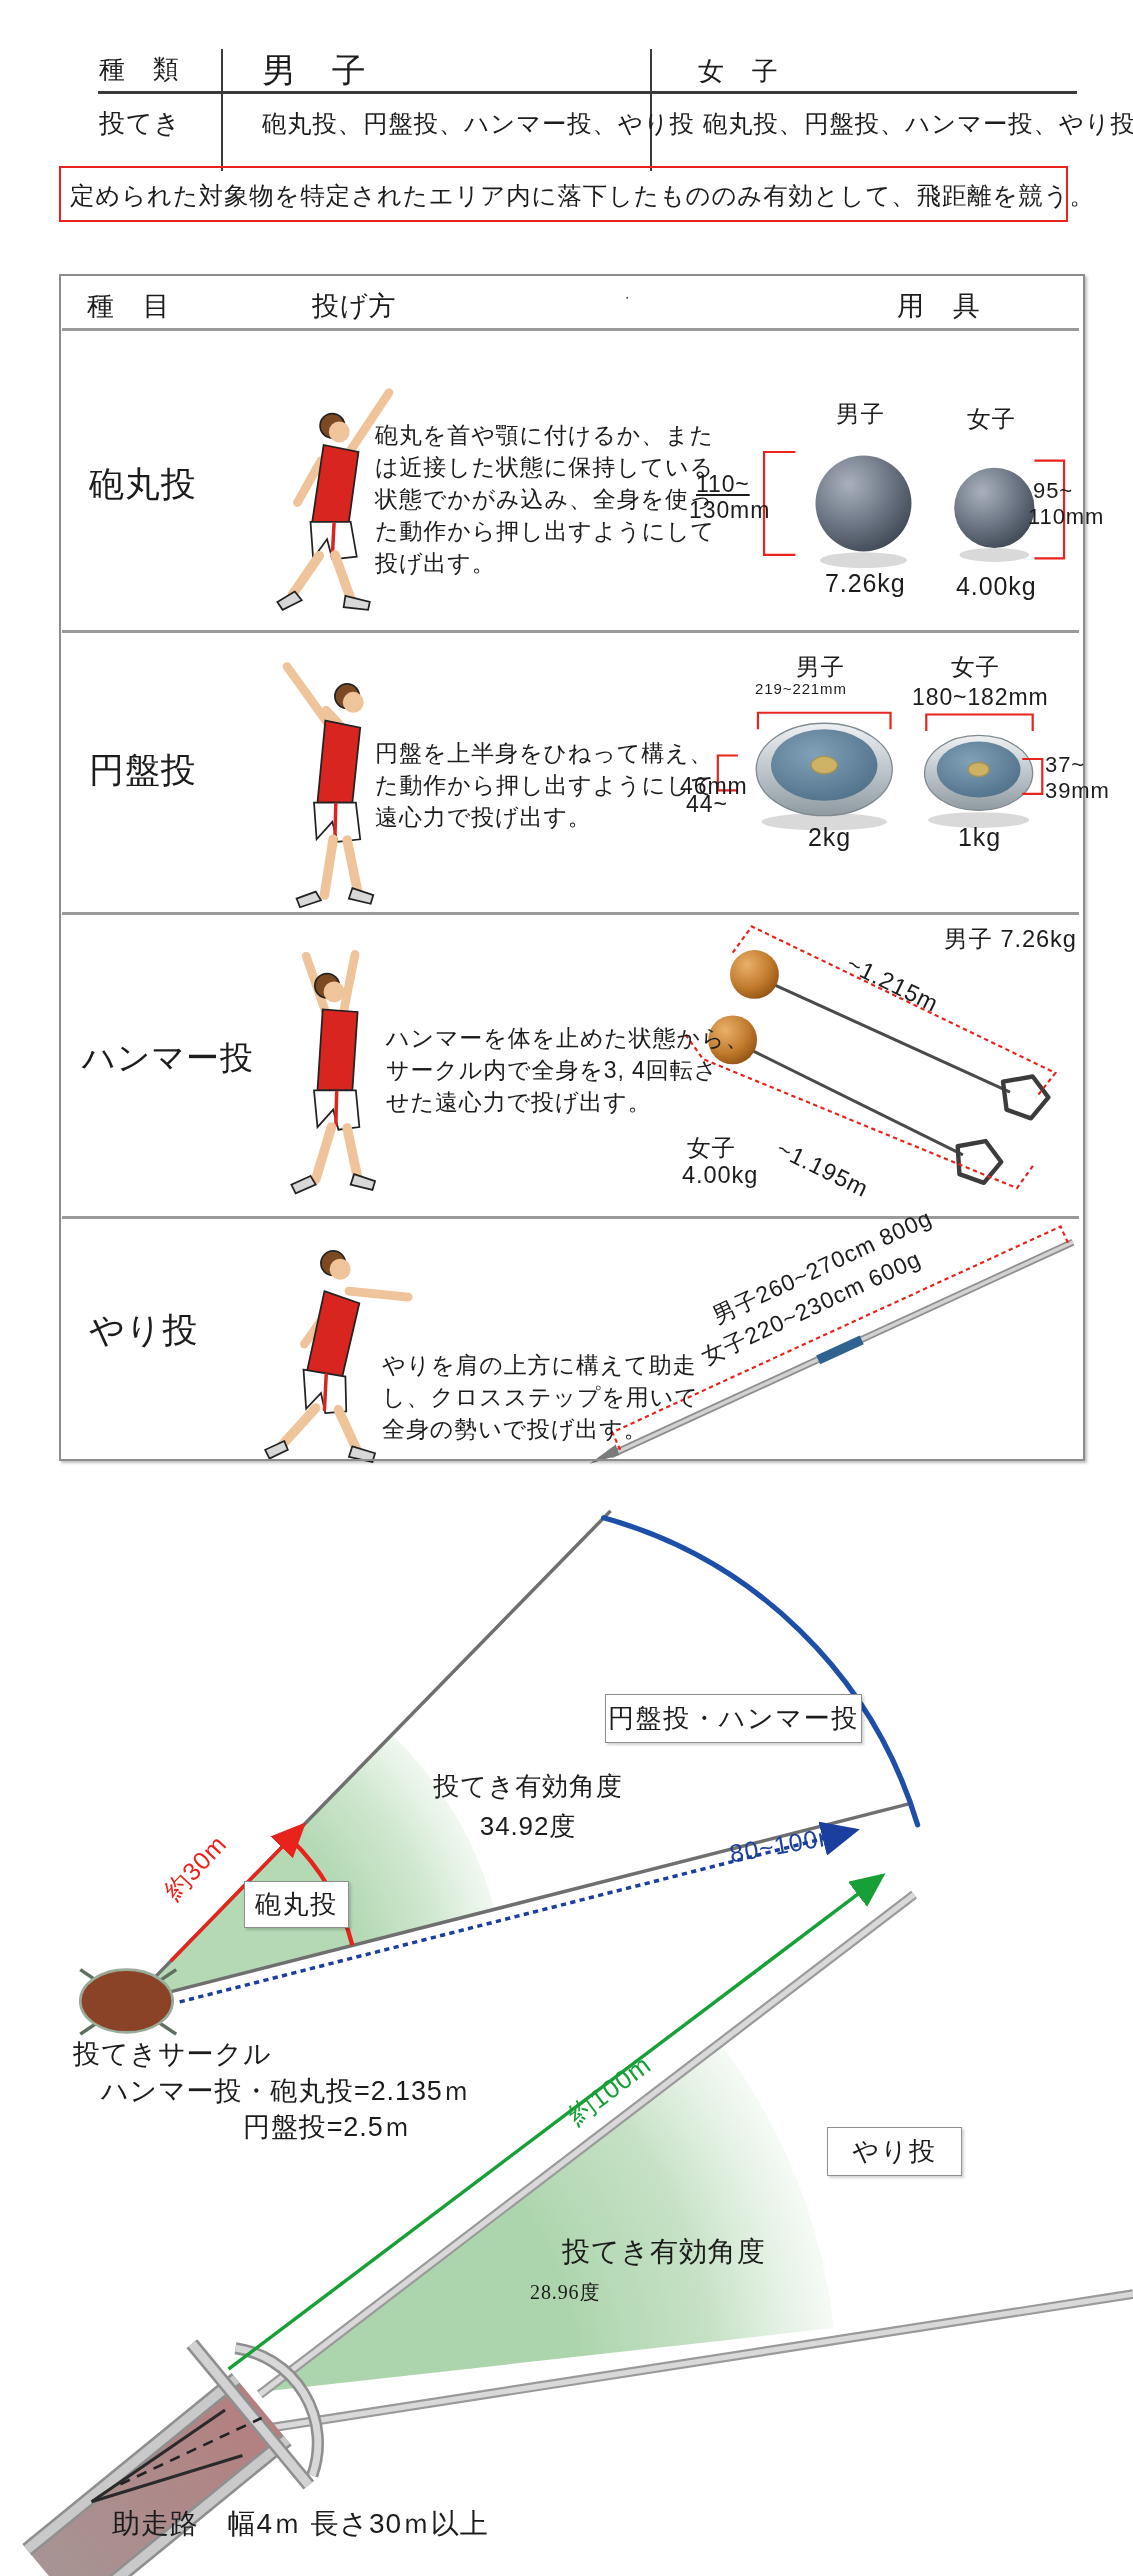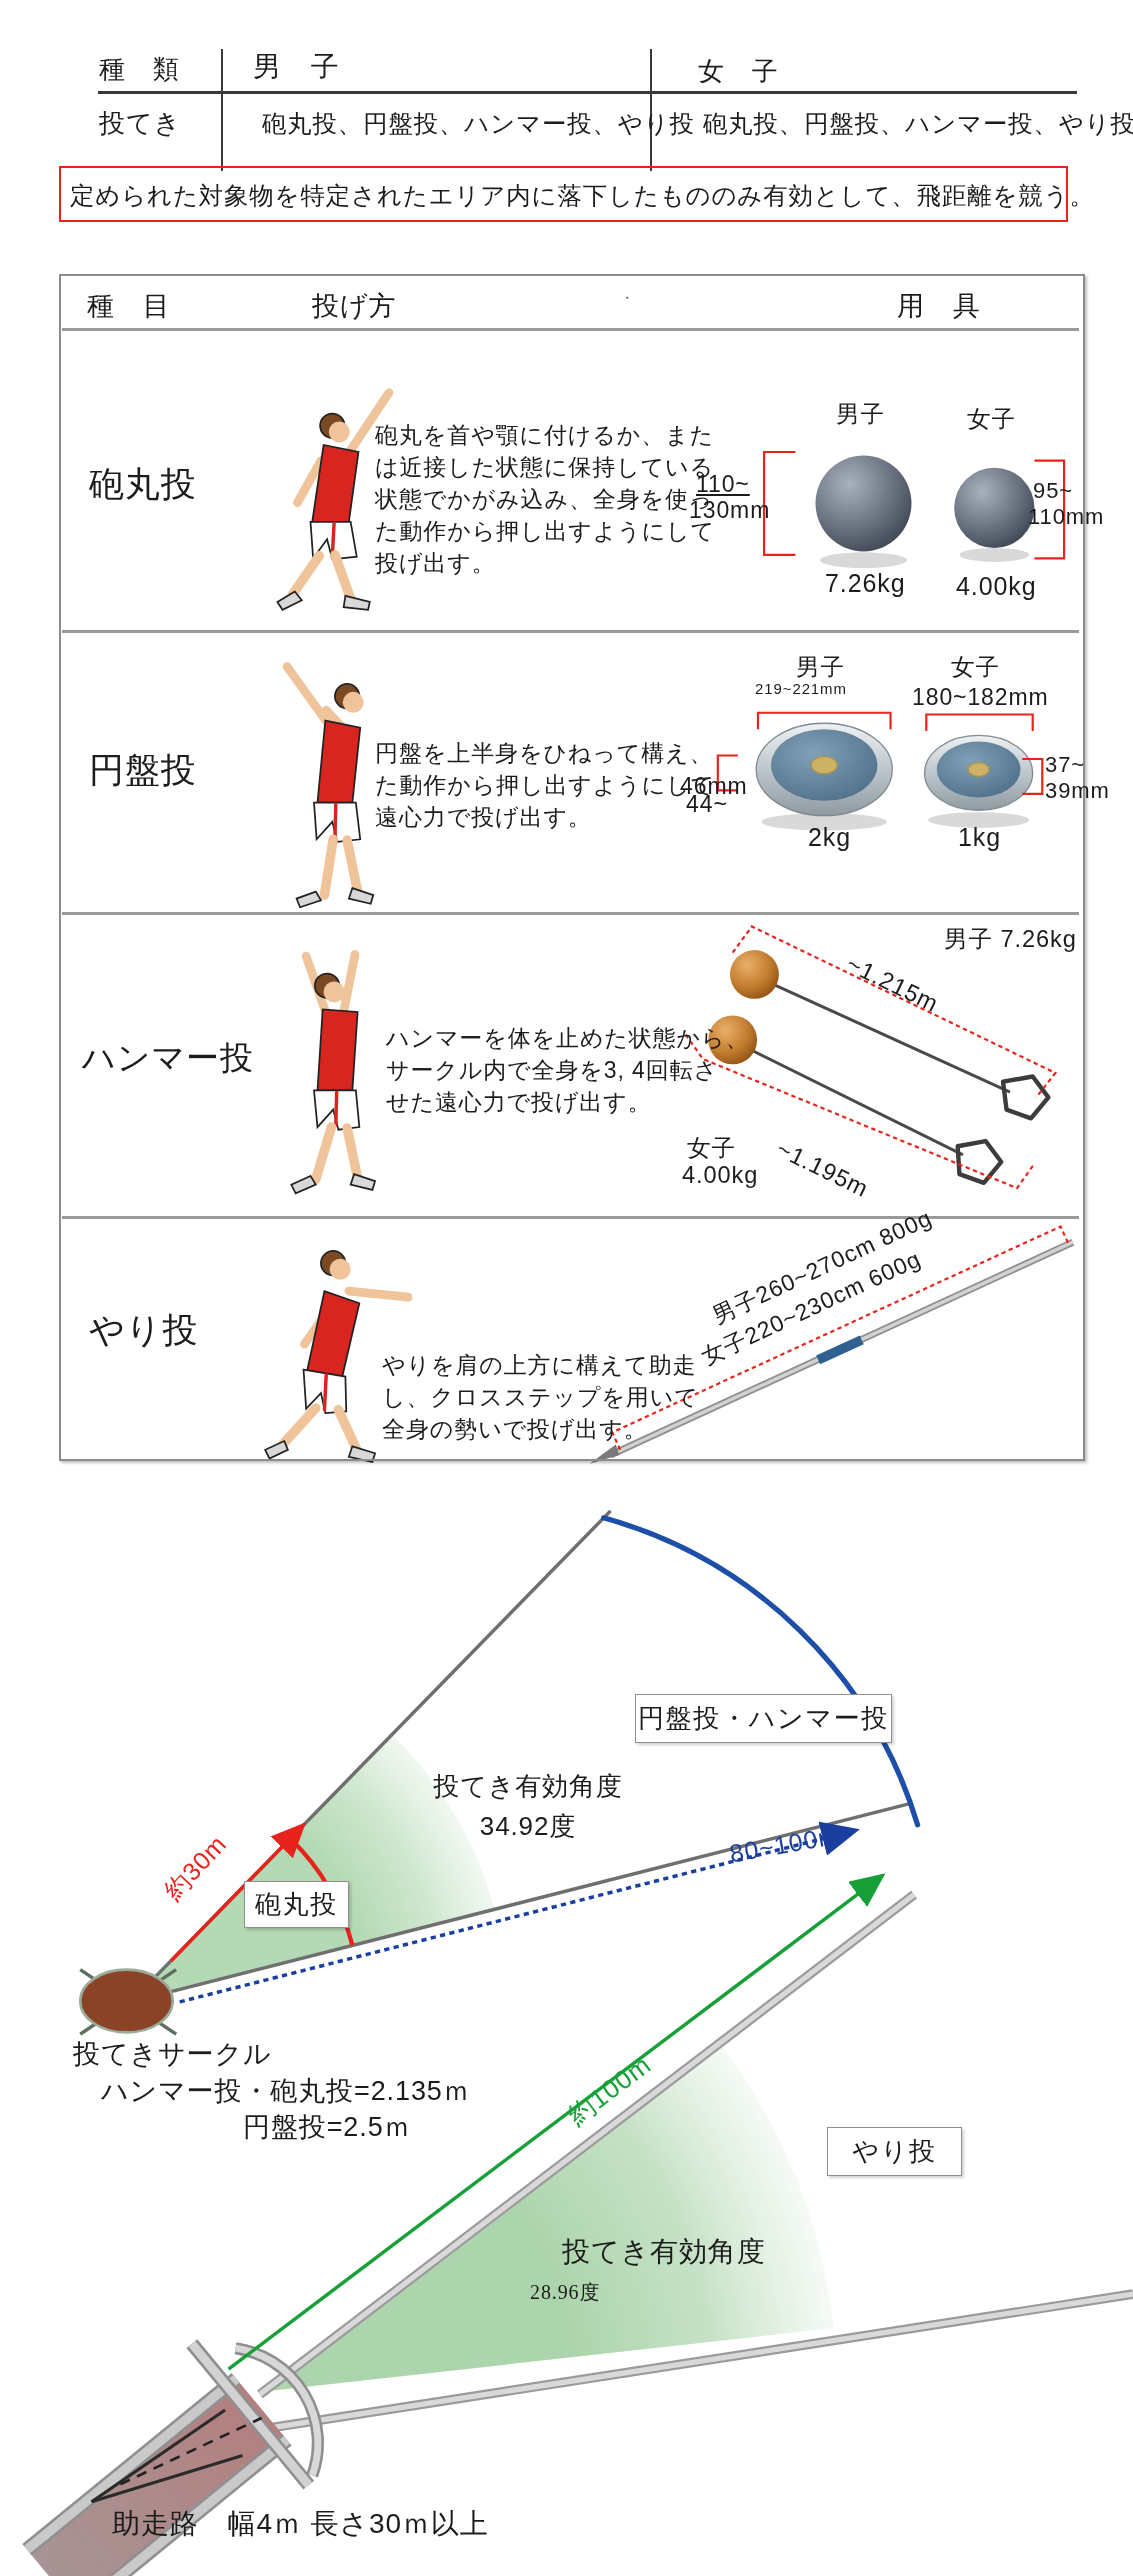--- a/index.html
+++ b/index.html
@@ -209,21 +209,21 @@
 
 <div style="position:absolute;left:59px;top:166px;width:1005px;height:52px;border:2.6px solid #e8231c;z-index:1;"></div>
 
 <div style="position:absolute;left:59px;top:274px;width:1022px;height:1183px;border:2.6px solid #8c8c8c;box-shadow:1.7px 1.7px 2.6px rgba(0,0,0,.25);z-index:1;"></div>
 <div class="sep" style="left:62px;top:328px;width:1017px;height:2.6px;"></div>
 <div class="sep" style="left:62px;top:630px;width:1017px;height:2.6px;"></div>
 <div class="sep" style="left:62px;top:912px;width:1017px;height:2.6px;"></div>
 <div class="sep" style="left:62px;top:1216px;width:1017px;height:2.6px;"></div>
 
 <div class="t" style="left:99px;top:52px;font-size:26px;">種　類</div>
-<div class="t" style="left:253px;top:48px;font-size:28px;">男　子</div>
+<div class="t" style="left:262px;top:48px;font-size:34px;">男　子</div>
 <div class="t" style="left:698px;top:54px;font-size:26px;">女　子</div>
 <div class="t" style="left:99px;top:106px;font-size:26px;">投てき</div>
 <div class="t" style="left:262px;top:108px;font-size:24.4px;">砲丸投、円盤投、ハンマー投、やり投</div>
 <div class="t" style="left:703px;top:108px;font-size:24.4px;">砲丸投、円盤投、ハンマー投、やり投</div>
 
 <div class="t" style="left:70px;top:180px;font-size:24.4px;">定められた対象物を特定されたエリア内に落下したもののみ有効として、飛距離を競う。</div>
 
 <div class="t" style="left:87px;top:288px;font-size:27px;">種　目</div>
 <div class="t" style="left:312px;top:288px;font-size:27px;">投げ方</div>
 <div class="t" style="left:621px;top:290px;font-size:12.2px;color:#555;">・</div>
@@ -277,21 +277,21 @@
 
 <div class="t" style="left:89px;top:1307px;font-size:35px;">やり投</div>
 <div class="desc" style="left:382px;top:1349px;">
   <div>やりを肩の上方に構えて助走</div>
   <div>し、クロスステップを用いて</div>
   <div>全身の勢いで投げ出す。</div>
 </div>
 <div class="t" style="left:714px;top:1302px;font-size:23px;transform:rotate(-25deg);transform-origin:0 50%;">男子260~270cm  800g</div>
 <div class="t" style="left:703px;top:1343px;font-size:23px;transform:rotate(-25deg);transform-origin:0 50%;">女子220~230cm  600g</div>
 
-<div class="labelbox" style="left:635px;top:1694px;width:255px;height:47px;font-size:26px;">円盤投・ハンマー投</div>
+<div class="labelbox" style="left:605px;top:1694px;width:255px;height:47px;font-size:26px;">円盤投・ハンマー投</div>
 <div class="t" style="left:397px;top:1769px;width:262px;text-align:center;font-size:26px;">投てき有効角度</div>
 <div class="t" style="left:397px;top:1809px;width:262px;text-align:center;font-size:26px;">34.92度</div>
 <div class="labelbox" style="left:244px;top:1881px;width:103px;height:45px;font-size:26px;">砲丸投</div>
 <div class="t red" style="left:157px;top:1851px;font-size:25px;transform:rotate(-47deg);">約30m</div>
 <div class="t blue" style="left:729px;top:1830px;font-size:25px;transform:rotate(-10deg);">80~100m</div>
 <div class="t" style="left:73px;top:2036px;font-size:27px;">投てきサークル</div>
 <div class="t" style="left:101px;top:2073px;font-size:27px;">ハンマー投・砲丸投=2.135ｍ</div>
 <div class="t" style="left:243px;top:2109px;font-size:27px;">円盤投=2.5ｍ</div>
 
 <div class="labelbox" style="left:827px;top:2127px;width:133px;height:47px;font-size:26px;">やり投</div>

